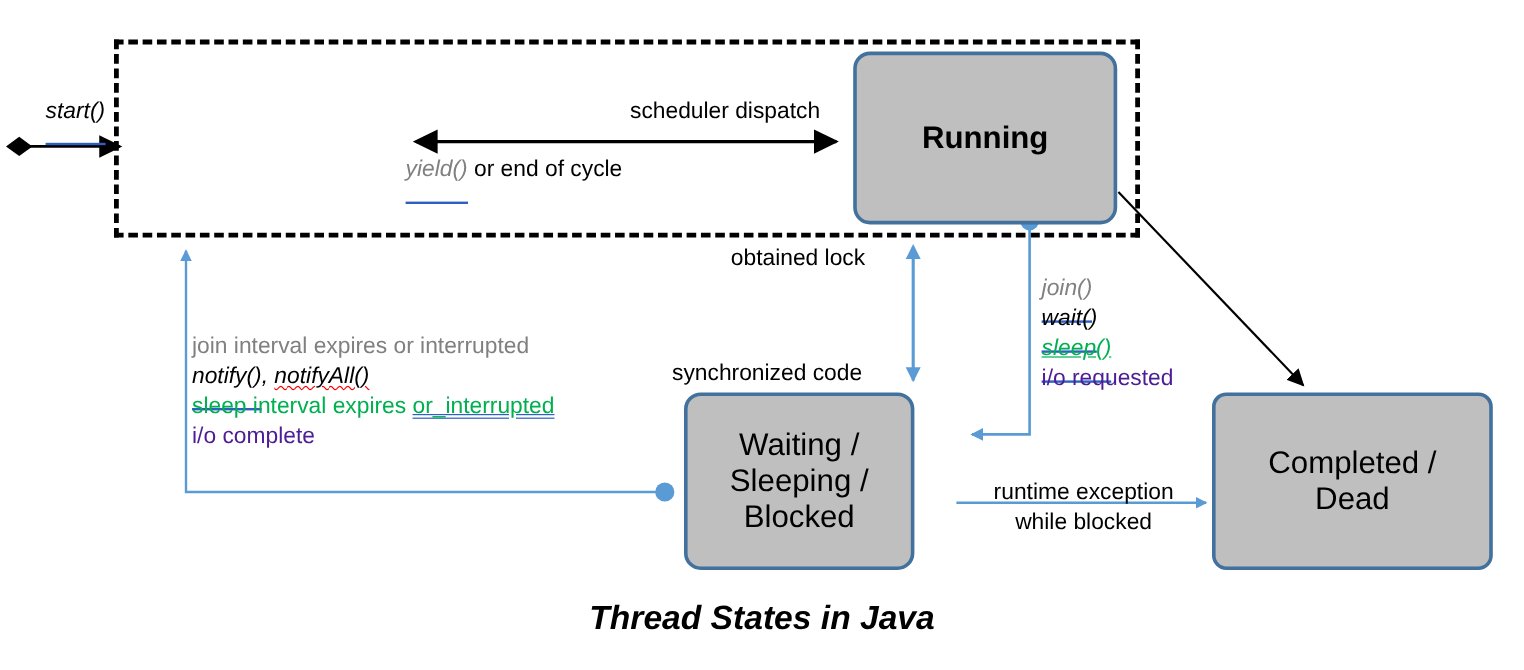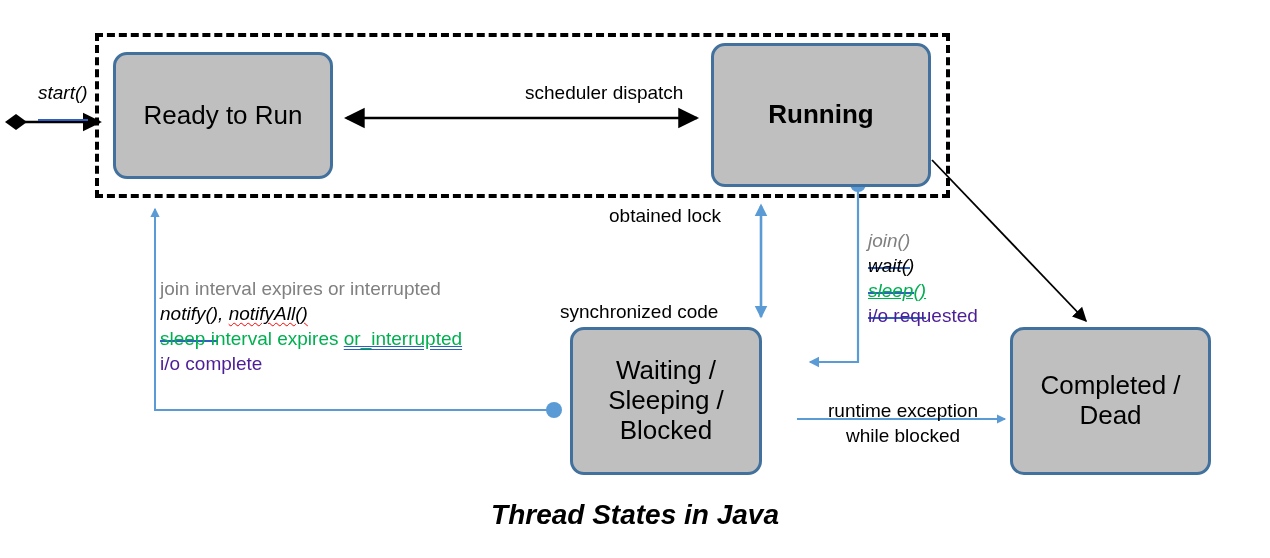--- a/index.html
+++ b/index.html
@@ -23,21 +23,21 @@
     text-align:center;
     font-size:26px;
     line-height:1.15;
     color:#000;
   }
   .state-box .lbl{ display:block; white-space:pre-line; }
 
   #box-ready      { left:113px; top:52px;  width:220px; height:127px; }
   #box-running    { left:711px; top:43px;  width:220px; height:144px;font-weight:bold; }
   #box-waiting    { left:570px; top:327px; width:192px; height:148px; }
-  #box-completed  { left:1010px;top:327px; width:201px; height:148px; }
+  #box-completed  { left:1010px;top:327px; width:234px; height:148px;border-radius:12px; }
 
   
   #group-frame{
     position:absolute;
     left:95px; top:33px; width:855px; height:165px;
     box-sizing:border-box;
     border:4px dashed #000;
     background:transparent;
   }
 
@@ -127,42 +127,42 @@
     <g>
       <circle cx="554" cy="410" r="8" fill="#5b9bd5"></circle>
       <path d="M554,410 L155,410 L155,209" fill="none" stroke="#5b9bd5" stroke-width="2.0" marker-end="url(#ahBlue)"></path>
     </g>
 
     <g>
       <line x1="797" y1="419" x2="1005" y2="419" stroke="#5b9bd5" stroke-width="2.0" marker-end="url(#ahBlue)"></line>
     </g>
   </svg>
 
-  <div class="state-box" id="box-ready">
-    <span class="lbl">Ready to Run</span>
-  </div>
   <div class="state-box" id="box-running">
     <span class="lbl">Running</span>
   </div>
   <div class="state-box" id="box-waiting">
     <span class="lbl">Waiting /
 Sleeping /
 Blocked</span>
   </div>
   <div class="state-box" id="box-completed">
     <span class="lbl">Completed /
 Dead</span>
   </div>
 
   <div class="lab" id="lab-start">
     <span class="it u-blue">start()</span>
   </div>
 
   <div class="lab" id="lab-sched">scheduler dispatch</div>
 
+  <div class="lab" id="lab-yield">
+    <span class="it gray u-blue">yield()</span><span> or end of cycle</span>
+  </div>
 
 
   <div class="lab" id="lab-obtained">obtained lock</div>
 
   <div class="lab" id="lab-sync">synchronized code</div>
 
   <div class="lab" id="lab-jws">
     <div>
       <span class="it gray u-blue">join()</span>
     </div>

